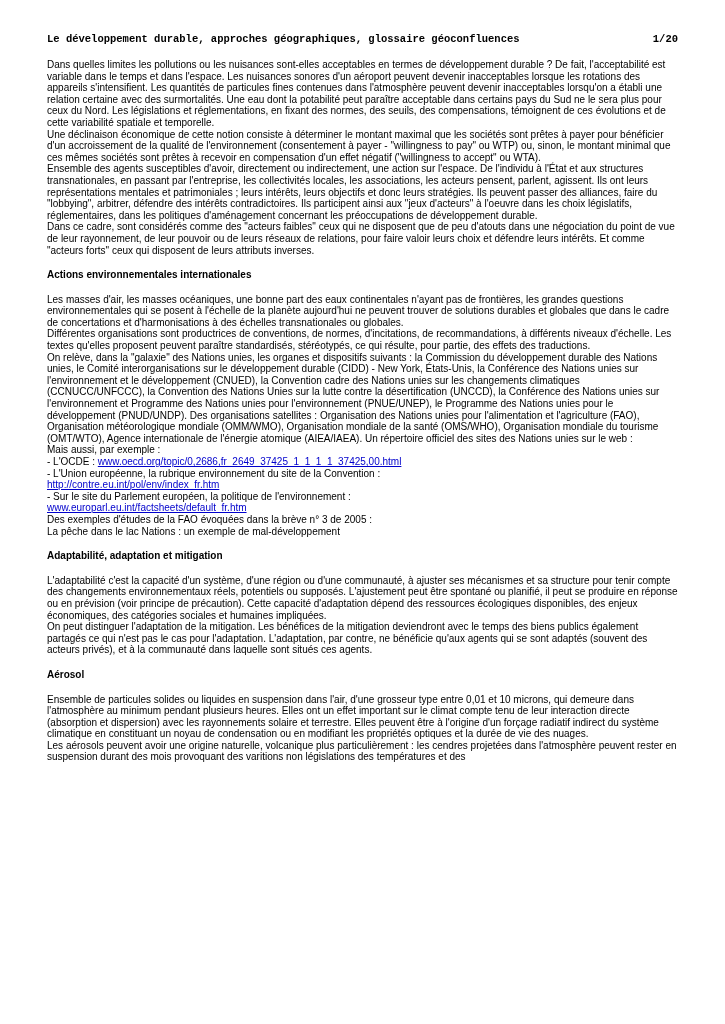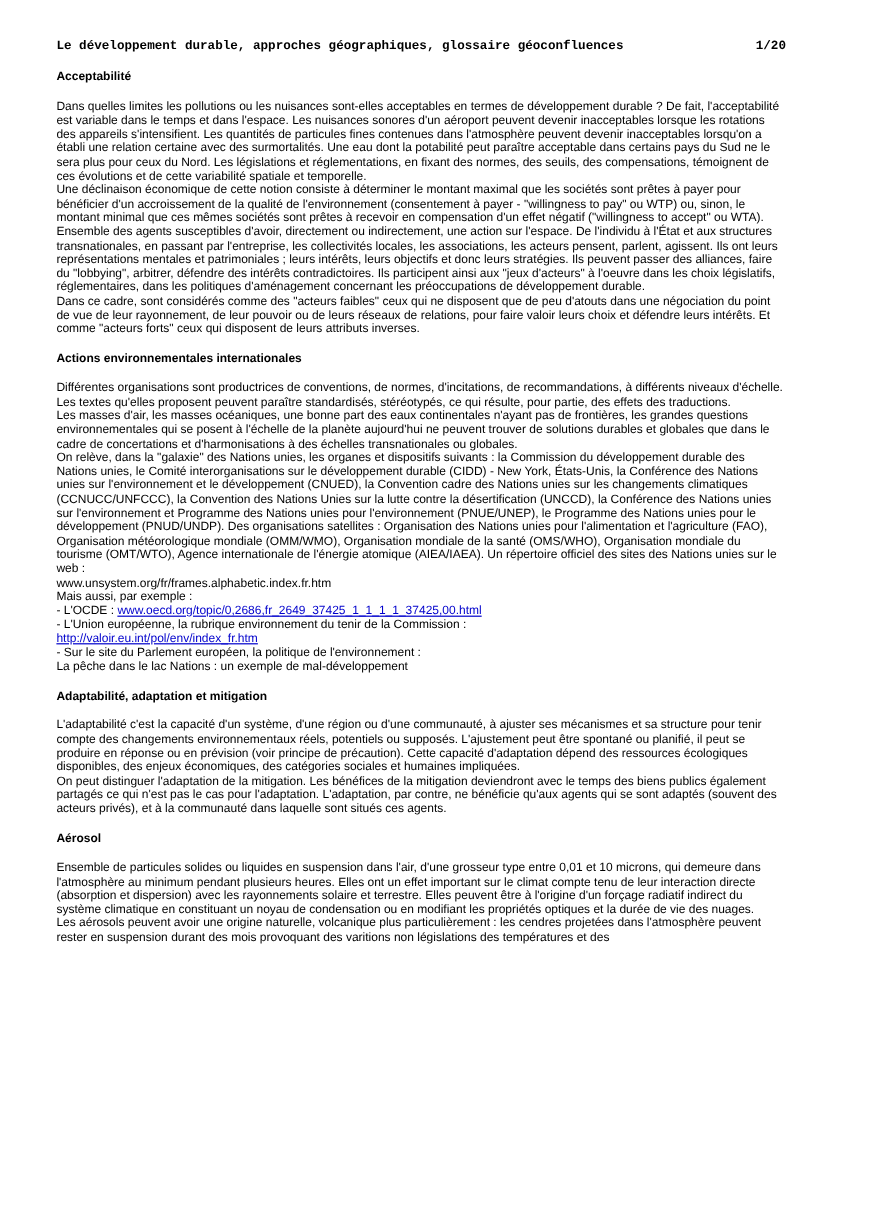--- a/index.html
+++ b/index.html
@@ -1,21 +1,21 @@
 <!DOCTYPE html>
 <html lang="fr"><head>
 <meta charset="utf-8">
 <style>
   * { box-sizing: border-box; }
   html, body { margin: 0; padding: 0; background: #ffffff; }
   .page {
     width: 725px;
     height: 1024px;
     background: #ffffff;
-    padding: 33px 70px 20px 47px;
+    padding: 33px 47px 20px 47px;
     overflow: hidden;
     color: #000000;
   }
   .doc-header {
     display: flex;
     justify-content: space-between;
     align-items: baseline;
     font-family: "Liberation Mono", "DejaVu Sans Mono", monospace;
     font-weight: bold;
     font-size: 10.5px;
@@ -48,41 +48,41 @@
 <div class="page">
 
   <header class="doc-header">
     <span class="doc-title">Le développement durable, approches géographiques, glossaire géoconfluences</span>
     <span class="page-number">1/20</span>
   </header>
 
   <main class="doc-body">
 
     <section>
-      <h2 class="term">Acceptabilité</h2>
       <p>Dans quelles limites les pollutions ou les nuisances sont-elles acceptables en termes de développement durable ? De fait, l'acceptabilité est variable dans le temps et dans l'espace. Les nuisances sonores d'un aéroport peuvent devenir inacceptables lorsque les rotations des appareils s'intensifient. Les quantités de particules fines contenues dans l'atmosphère peuvent devenir inacceptables lorsqu'on a établi une relation certaine avec des surmortalités. Une eau dont la potabilité peut paraître acceptable dans certains pays du Sud ne le sera plus pour ceux du Nord. Les législations et réglementations, en fixant des normes, des seuils, des compensations, témoignent de ces évolutions et de cette variabilité spatiale et temporelle.</p>
       <p>Une déclinaison économique de cette notion consiste à déterminer le montant maximal que les sociétés sont prêtes à payer pour bénéficier d'un accroissement de la qualité de l'environnement (consentement à payer - "willingness to pay" ou WTP) ou, sinon, le montant minimal que ces mêmes sociétés sont prêtes à recevoir en compensation d'un effet négatif ("willingness to accept" ou WTA).</p>
     </section>
 
     <section>
       <p>Ensemble des agents susceptibles d'avoir, directement ou indirectement, une action sur l'espace. De l'individu à l'État et aux structures transnationales, en passant par l'entreprise, les collectivités locales, les associations, les acteurs pensent, parlent, agissent. Ils ont leurs représentations mentales et patrimoniales ; leurs intérêts, leurs objectifs et donc leurs stratégies. Ils peuvent passer des alliances, faire du "lobbying", arbitrer, défendre des intérêts contradictoires. Ils participent ainsi aux "jeux d'acteurs" à l'oeuvre dans les choix législatifs, réglementaires, dans les politiques d'aménagement concernant les préoccupations de développement durable.</p>
       <p>Dans ce cadre, sont considérés comme des "acteurs faibles" ceux qui ne disposent que de peu d'atouts dans une négociation du point de vue de leur rayonnement, de leur pouvoir ou de leurs réseaux de relations, pour faire valoir leurs choix et défendre leurs intérêts. Et comme "acteurs forts" ceux qui disposent de leurs attributs inverses.</p>
     </section>
 
     <section>
       <h2 class="term">Actions environnementales internationales</h2>
+      <p>Les masses d'air, les masses océaniques, une bonne part des eaux continentales n'ayant pas de frontières, les grandes questions environnementales qui se posent à l'échelle de la planète aujourd'hui ne peuvent trouver de solutions durables et globales que dans le cadre de concertations et d'harmonisations à des échelles transnationales ou globales.</p>
       <p>Différentes organisations sont productrices de conventions, de normes, d'incitations, de recommandations, à différents niveaux d'échelle. Les textes qu'elles proposent peuvent paraître standardisés, stéréotypés, ce qui résulte, pour partie, des effets des traductions.</p>
-      <p>Les masses d'air, les masses océaniques, une bonne part des eaux continentales n'ayant pas de frontières, les grandes questions environnementales qui se posent à l'échelle de la planète aujourd'hui ne peuvent trouver de solutions durables et globales que dans le cadre de concertations et d'harmonisations à des échelles transnationales ou globales.</p>
       <p>On relève, dans la "galaxie" des Nations unies, les organes et dispositifs suivants : la Commission du développement durable des Nations unies, le Comité interorganisations sur le développement durable (CIDD) - New York, États-Unis, la Conférence des Nations unies sur l'environnement et le développement (CNUED), la Convention cadre des Nations unies sur les changements climatiques (CCNUCC/UNFCCC), la Convention des Nations Unies sur la lutte contre la désertification (UNCCD), la Conférence des Nations unies sur l'environnement et Programme des Nations unies pour l'environnement (PNUE/UNEP), le Programme des Nations unies pour le développement (PNUD/UNDP). Des organisations satellites : Organisation des Nations unies pour l'alimentation et l'agriculture (FAO), Organisation météorologique mondiale (OMM/WMO), Organisation mondiale de la santé (OMS/WHO), Organisation mondiale du tourisme (OMT/WTO), Agence internationale de l'énergie atomique (AIEA/IAEA). Un répertoire officiel des sites des Nations unies sur le web :</p>
-      <p>www.unsystem.org/fr/frames.alphabetic.index.fr.htm</p>
       <p>Mais aussi, par exemple :</p>
       <p><span>- L'OCDE : </span><a class="link" href="#">www.oecd.org/topic/0,2686,fr_2649_37425_1_1_1_1_37425,00.html</a></p>
-      <p>- L'Union européenne, la rubrique environnement du tenir de la Commission :</p>
-      <p><a class="link" href="#">http://valoir.eu.int/pol/env/index_fr.htm</a></p>
+      <p>- L'Union européenne, la rubrique environnement du site de la Convention :</p>
+      <p><a class="link" href="#">http://contre.eu.int/pol/env/index_fr.htm</a></p>
       <p>- Sur le site du Parlement européen, la politique de l'environnement :</p>
+      <p><a class="link" href="#">www.europarl.eu.int/factsheets/default_fr.htm</a></p>
+      <p>Des exemples d'études de la FAO évoquées dans la brève n° 3 de 2005 :</p>
       <p>La pêche dans le lac Nations : un exemple de mal-développement</p>
     </section>
 
     <section>
       <h2 class="term">Adaptabilité, adaptation et mitigation</h2>
       <p>L'adaptabilité c'est la capacité d'un système, d'une région ou d'une communauté, à ajuster ses mécanismes et sa structure pour tenir compte des changements environnementaux réels, potentiels ou supposés. L'ajustement peut être spontané ou planifié, il peut se produire en réponse ou en prévision (voir principe de précaution). Cette capacité d'adaptation dépend des ressources écologiques disponibles, des enjeux économiques, des catégories sociales et humaines impliquées.</p>
       <p>On peut distinguer l'adaptation de la mitigation. Les bénéfices de la mitigation deviendront avec le temps des biens publics également partagés ce qui n'est pas le cas pour l'adaptation. L'adaptation, par contre, ne bénéficie qu'aux agents qui se sont adaptés (souvent des acteurs privés), et à la communauté dans laquelle sont situés ces agents.</p>
     </section>
 
     <section>

